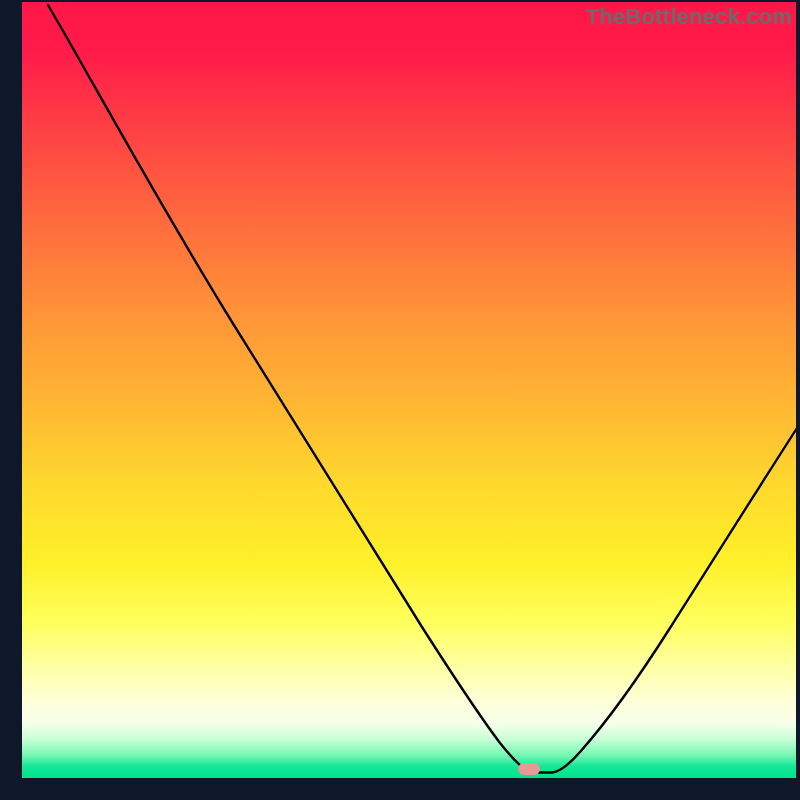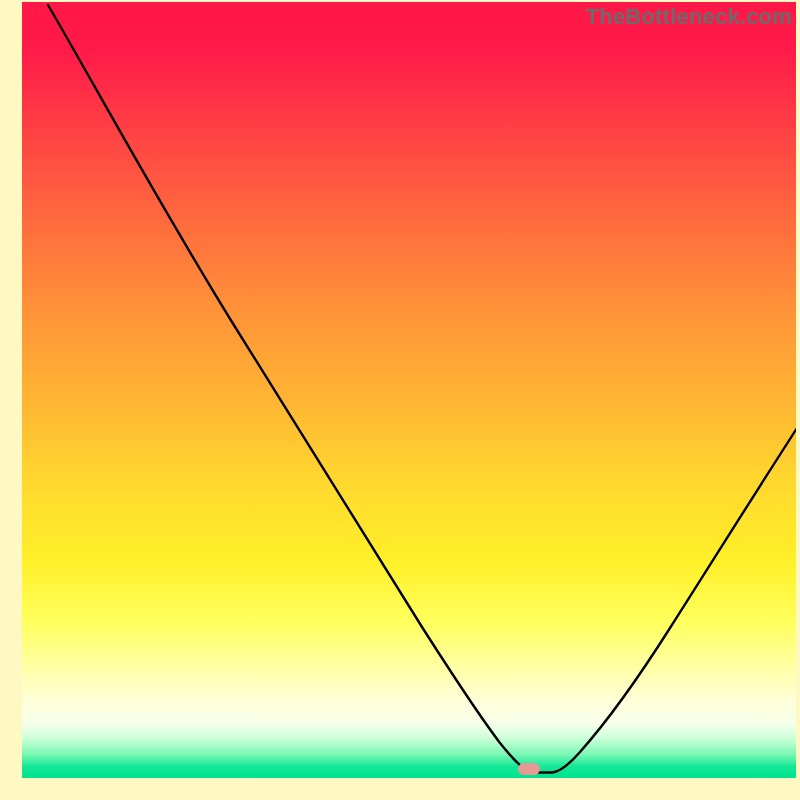--- a/index.html
+++ b/index.html
@@ -5,21 +5,21 @@
   body {
     margin: 0;
     padding: 0;
     background: #fff;
     font-family: Arial, Helvetica, sans-serif;
   }
   .chart-wrap {
     width: 800px;
     height: 800px;
     position: relative;
-    background: #fef9c3;
+    background: #0f172a;
     overflow: hidden;
   }
   .plot-area {
     position: absolute;
     left: 22px;
     top: 2px;
     width: 774px;
     height: 776px;
     
     background: linear-gradient(

